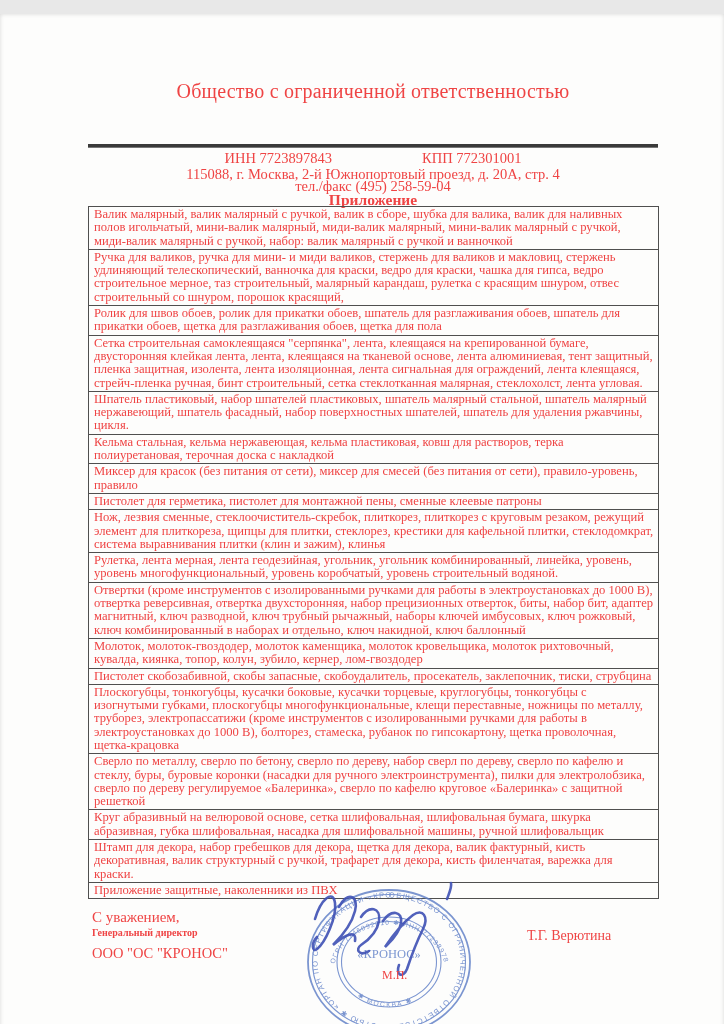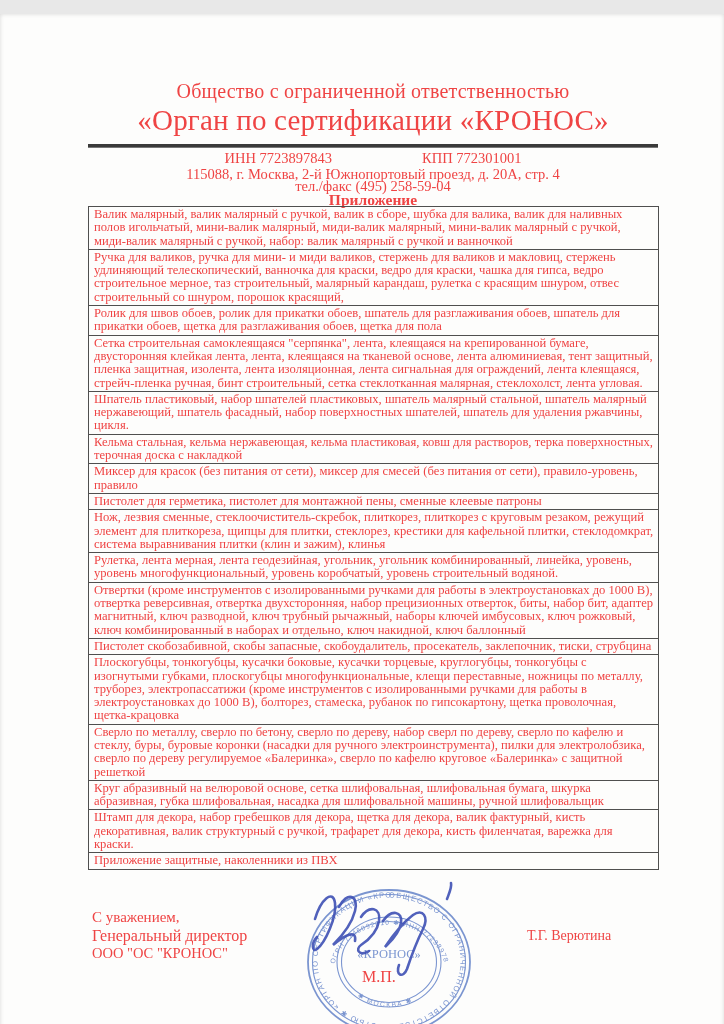--- a/index.html
+++ b/index.html
@@ -22,55 +22,55 @@
   .appendix{top:177px;font-size:15.5px;font-weight:bold;}
   .doc-table{
     left:88px;top:192px;width:569px;
     border:1px solid #4f4f4f;
     font-size:12.6px;line-height:13.3px;
     background:rgba(255,255,255,.0);
   }
   .doc-row{border-bottom:1px solid #4f4f4f;padding:1px 4px 1px 5px;}
   .doc-row:last-child{border-bottom:none;}
   .sig-regards{left:92px;top:895px;font-size:15px;text-align:center;}
-  .sig-position{left:92px;top:913px;font-size:16px;}
+  .sig-position{left:92px;top:913px;font-size:10px;font-weight:bold;}
   .sig-company{left:92px;top:931px;font-size:14.5px;}
   .sig-name{left:527px;top:914px;font-size:14px;}
-  .seal-mark{left:362px;top:954px;font-size:16px;z-index:6;}
+  .seal-mark{left:382px;top:954px;font-size:12px;z-index:6;}
   .stamp-wrap{left:303px;top:872px;z-index:4;}
   .signature-wrap{left:295px;top:863px;z-index:5;}
 </style>
 </head>
 <body>
 
 <div class="page">
 
   <div class="abs hdr-band center org-line1">Общество с ограниченной ответственностью</div>
-  <div class="abs hdr-band center org-line2">«Орган по сертификации «КРОНОС»</div>
   <div class="abs hdr-band rule"></div>
   <div class="abs hdr-band inn-row">
     <span>ИНН 7723897843</span>
     <span>КПП 772301001</span>
   </div>
   <div class="abs hdr-band center addr">115088, г. Москва, 2-й Южнопортовый проезд, д. 20А, стр. 4</div>
   <div class="abs hdr-band center phone">тел./факс (495) 258-59-04</div>
   <div class="abs hdr-band center appendix">Приложение</div>
 
   <div class="abs doc-table">
     <div class="doc-row">Валик малярный, валик малярный с ручкой, валик в сборе, шубка для валика, валик для наливных полов игольчатый, мини-валик малярный, миди-валик малярный, мини-валик малярный с ручкой, миди-валик малярный с ручкой, набор: валик малярный с ручкой и ванночкой</div>
     <div class="doc-row">Ручка для валиков, ручка для мини- и миди валиков, стержень для валиков и макловиц, стержень удлиняющий телескопический, ванночка для краски, ведро для краски, чашка для гипса, ведро строительное мерное, таз строительный, малярный карандаш, рулетка с красящим шнуром, отвес строительный со шнуром, порошок красящий,</div>
     <div class="doc-row">Ролик для швов обоев, ролик для прикатки обоев, шпатель для разглаживания обоев, шпатель для прикатки обоев, щетка для разглаживания обоев, щетка для пола</div>
     <div class="doc-row">Сетка строительная самоклеящаяся "серпянка", лента, клеящаяся на крепированной бумаге, двусторонняя клейкая лента, лента, клеящаяся на тканевой основе, лента алюминиевая, тент защитный, пленка защитная, изолента, лента изоляционная, лента сигнальная для ограждений, лента клеящаяся, стрейч-пленка ручная, бинт строительный, сетка стеклотканная малярная, стеклохолст, лента угловая.</div>
     <div class="doc-row">Шпатель пластиковый, набор шпателей пластиковых, шпатель малярный стальной, шпатель малярный нержавеющий, шпатель фасадный, набор поверхностных шпателей, шпатель для удаления ржавчины, цикля.</div>
-    <div class="doc-row">Кельма стальная, кельма нержавеющая, кельма пластиковая, ковш для растворов, терка поверхностных, терочная доска с накладкой</div>
+    <div class="doc-row">Кельма стальная, кельма нержавеющая, кельма пластиковая, ковш для растворов, терка полиуретановая, терочная доска с накладкой</div>
     <div class="doc-row">Миксер для красок (без питания от сети), миксер для смесей (без питания от сети), правило-уровень, правило</div>
     <div class="doc-row">Пистолет для герметика, пистолет для монтажной пены, сменные клеевые патроны</div>
     <div class="doc-row">Нож, лезвия сменные, стеклоочиститель-скребок, плиткорез, плиткорез с круговым резаком, режущий элемент для плиткореза, щипцы для плитки, стеклорез, крестики для кафельной плитки, стеклодомкрат, система выравнивания плитки (клин и зажим), клинья</div>
     <div class="doc-row">Рулетка, лента мерная, лента геодезийная, угольник, угольник комбинированный, линейка, уровень, уровень многофункциональный, уровень коробчатый, уровень строительный водяной.</div>
     <div class="doc-row">Отвертки (кроме инструментов с изолированными ручками для работы в электроустановках до 1000 В), отвертка реверсивная, отвертка двухсторонняя, набор прецизионных отверток, биты, набор бит, адаптер магнитный, ключ разводной, ключ трубный рычажный, наборы ключей имбусовых, ключ рожковый, ключ комбинированный в наборах и отдельно, ключ накидной, ключ баллонный</div>
+    <div class="doc-row">Молоток, молоток-гвоздодер, молоток каменщика, молоток кровельщика, молоток рихтовочный, кувалда, киянка, топор, колун, зубило, кернер, лом-гвоздодер</div>
     <div class="doc-row">Пистолет скобозабивной, скобы запасные, скобоудалитель, просекатель, заклепочник, тиски, струбцина</div>
     <div class="doc-row">Плоскогубцы, тонкогубцы, кусачки боковые, кусачки торцевые, круглогубцы, тонкогубцы с изогнутыми губками, плоскогубцы многофункциональные, клещи переставные, ножницы по металлу, труборез, электропассатижи (кроме инструментов с изолированными ручками для работы в электроустановках до 1000 В), болторез, стамеска, рубанок по гипсокартону, щетка проволочная, щетка-крацовка</div>
     <div class="doc-row">Сверло по металлу, сверло по бетону, сверло по дереву, набор сверл по дереву, сверло по кафелю и стеклу, буры, буровые коронки (насадки для ручного электроинструмента), пилки для электролобзика, сверло по дереву регулируемое «Балеринка», сверло по кафелю круговое «Балеринка» с защитной решеткой</div>
     <div class="doc-row">Круг абразивный на велюровой основе, сетка шлифовальная, шлифовальная бумага, шкурка абразивная, губка шлифовальная, насадка для шлифовальной машины, ручной шлифовальщик</div>
     <div class="doc-row">Штамп для декора, набор гребешков для декора, щетка для декора, валик фактурный, кисть декоративная, валик структурный с ручкой, трафарет для декора, кисть филенчатая, варежка для краски.</div>
     <div class="doc-row">Приложение защитные, наколенники из ПВХ</div>
   </div>
 
   <svg class="abs stamp-wrap" width="172" height="156" viewBox="0 0 172 156" style="opacity:.82">
     <g fill="none" stroke="#5f7fc7">

